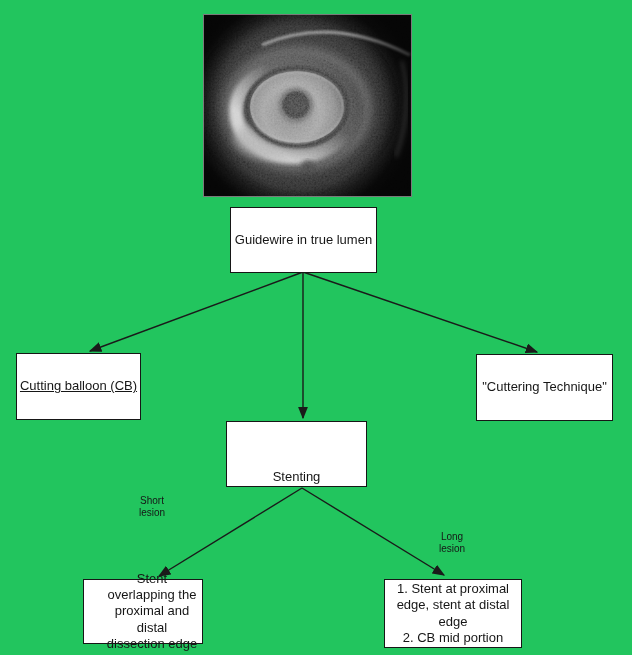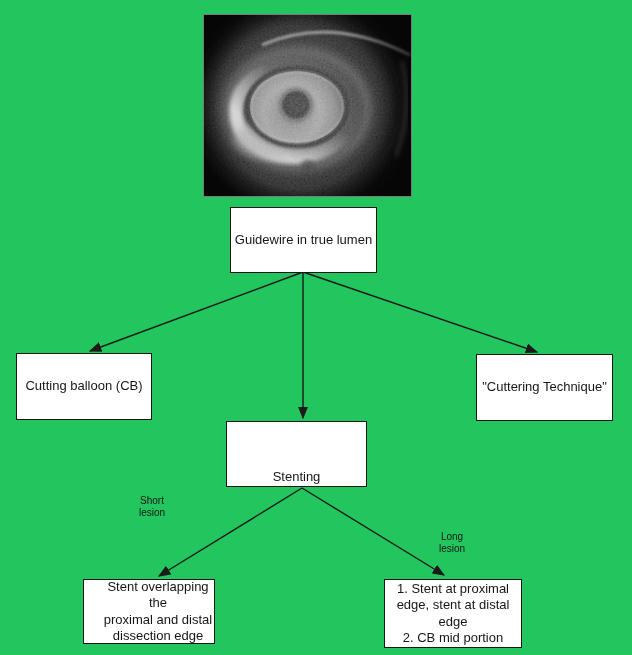--- a/index.html
+++ b/index.html
@@ -150,33 +150,33 @@
     <line x1="303" y1="272" x2="303" y2="418" stroke="#1a1a1a" stroke-width="1.4" marker-end="url(#ah)"></line>
     <line x1="303" y1="272" x2="537" y2="352" stroke="#1a1a1a" stroke-width="1.4" marker-end="url(#ah)"></line>
     <line x1="302" y1="488" x2="159" y2="576" stroke="#1a1a1a" stroke-width="1.4" marker-end="url(#ah)"></line>
     <line x1="302" y1="488" x2="444" y2="575" stroke="#1a1a1a" stroke-width="1.4" marker-end="url(#ah)"></line>
   </svg>
 
   <div class="node" style="left:230px; top:207px; width:147px; height:66px;">
     <span>Guidewire in true lumen</span>
   </div>
 
-  <div class="node" style="left:16px; top:353px; width:136px; height:67px;">
+  <div class="node" style="left:16px; top:353px; width:125px; height:67px;text-decoration:underline;">
     <span>Cutting balloon (CB)</span>
   </div>
 
   <div class="node" style="left:476px; top:354px; width:137px; height:67px;">
     <span>"Cuttering Technique"</span>
   </div>
 
   <div class="node" style="left:226px; top:421px; width:141px; height:66px;align-items:flex-end;">
     <span>Stenting</span>
   </div>
 
-  <div class="node" style="left:83px; top:579px; width:132px; height:65px;padding-left:19px;">
+  <div class="node" style="left:83px; top:579px; width:120px; height:65px;padding-left:19px;">
     <span>Stent overlapping the
 proximal and distal
 dissection edge</span>
   </div>
 
   <div class="node" style="left:384px; top:579px; width:138px; height:69px;">
     <span>1. Stent at proximal
 edge, stent at distal
 edge
 2. CB mid portion</span>

